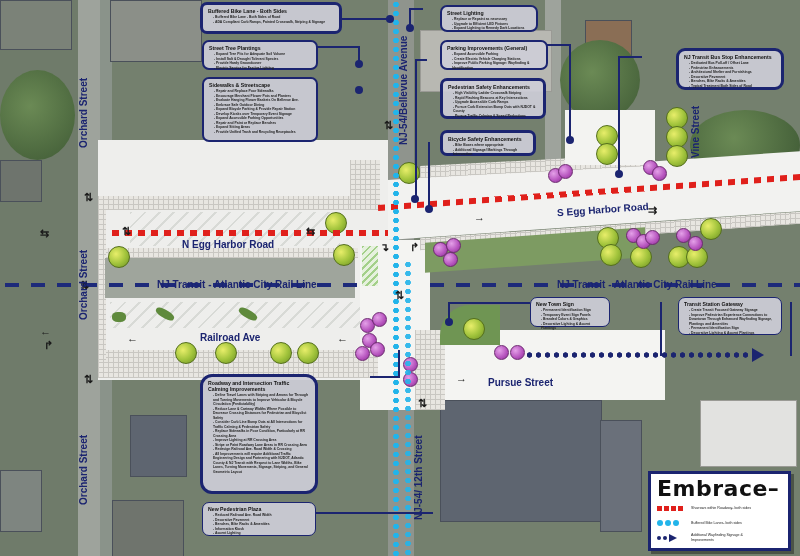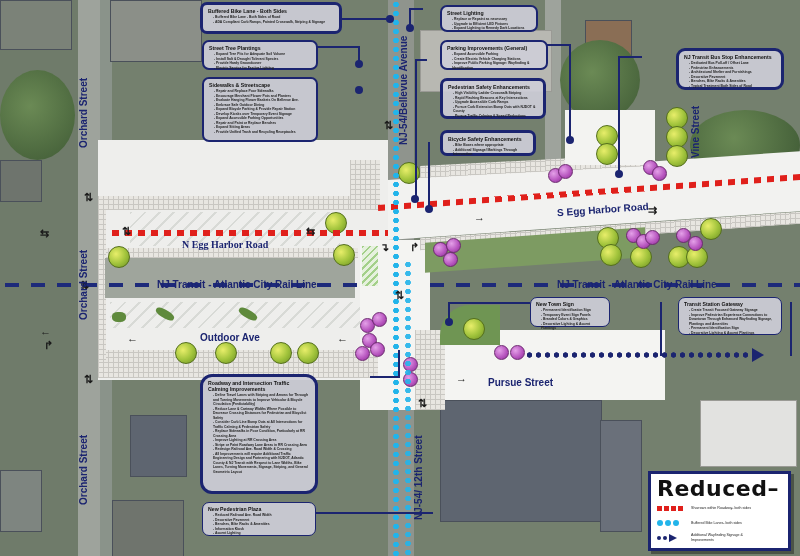--- a/index.html
+++ b/index.html
@@ -173,23 +173,23 @@
 <div class="arrow" style="left:648px;top:205px;">⇉</div>
 <div class="arrow" style="left:456px;top:373px;">→</div>
 <div class="arrow" style="left:418px;top:398px;">⇅</div>
 <div class="arrow" style="left:395px;top:290px;">⇅</div>
 
 <div class="lbl-v" style="left:78px;top:148px;">Orchard Street</div>
 <div class="lbl-v" style="left:78px;top:320px;">Orchard Street</div>
 <div class="lbl-v" style="left:78px;top:505px;">Orchard Street</div>
 <div class="lbl-v" style="left:398px;top:145px;font-size:10px;">NJ-54/Bellevue Avenue</div>
 <div class="lbl-v" style="left:413px;top:520px;font-size:10px;">NJ-54/ 12th Street</div>
-<div class="lbl" style="left:182px;top:239px;font-family:Liberation Serif, serif;">N Egg Harbor Road</div>
+<div class="lbl" style="left:182px;top:239px;">N Egg Harbor Road</div>
 <div class="lbl" style="left:557px;top:204px;transform:rotate(-4deg);">S Egg Harbor Road</div>
-<div class="lbl" style="left:200px;top:332px;">Outdoor Ave</div>
+<div class="lbl" style="left:200px;top:332px;">Railroad Ave</div>
 <div class="lbl" style="left:488px;top:377px;">Pursue Street</div>
 <div class="lbl-v" style="left:690px;top:158px;">Vine Street</div>
 <div class="lbl" style="left:157px;top:279px;background:rgba(255,255,255,0.0);">NJ Transit - Atlantic City Rail Line</div>
 <div class="lbl" style="left:557px;top:279px;">NJ Transit - Atlantic City Rail Line</div>
 
 <div class="leader" style="left:340px;top:18px;width:50px;height:2px;"></div>
 <div class="pin" style="left:386px;top:15px;"></div>
 <div class="leader" style="left:317px;top:46px;width:42px;height:2px;"></div>
 <div class="leader" style="left:358px;top:46px;width:2px;height:16px;"></div>
 <div class="pin" style="left:355px;top:60px;"></div>
@@ -339,21 +339,21 @@
   <ul>
       <li>Reduced Railroad Ave. Road Width</li>
       <li>Decorative Pavement</li>
       <li>Benches, Bike Racks &amp; Amenities</li>
       <li>Information Kiosk</li>
       <li>Accent Lighting</li>
     </ul>
 </div>
 
 <div class="legend">
-  <h3>Reduced–</h3>
+  <h3>Embrace–</h3>
   <div class="leg-row" style="top:30px;">
     <div class="sym">
         <span class="sq"></span>
         <span class="sq"></span>
         <span class="sq"></span>
         <span class="sq"></span>
       </div>
     <div class="txt">Sharrows within Roadway- both sides</div>
   </div>
   <div class="leg-row" style="top:45px;">

